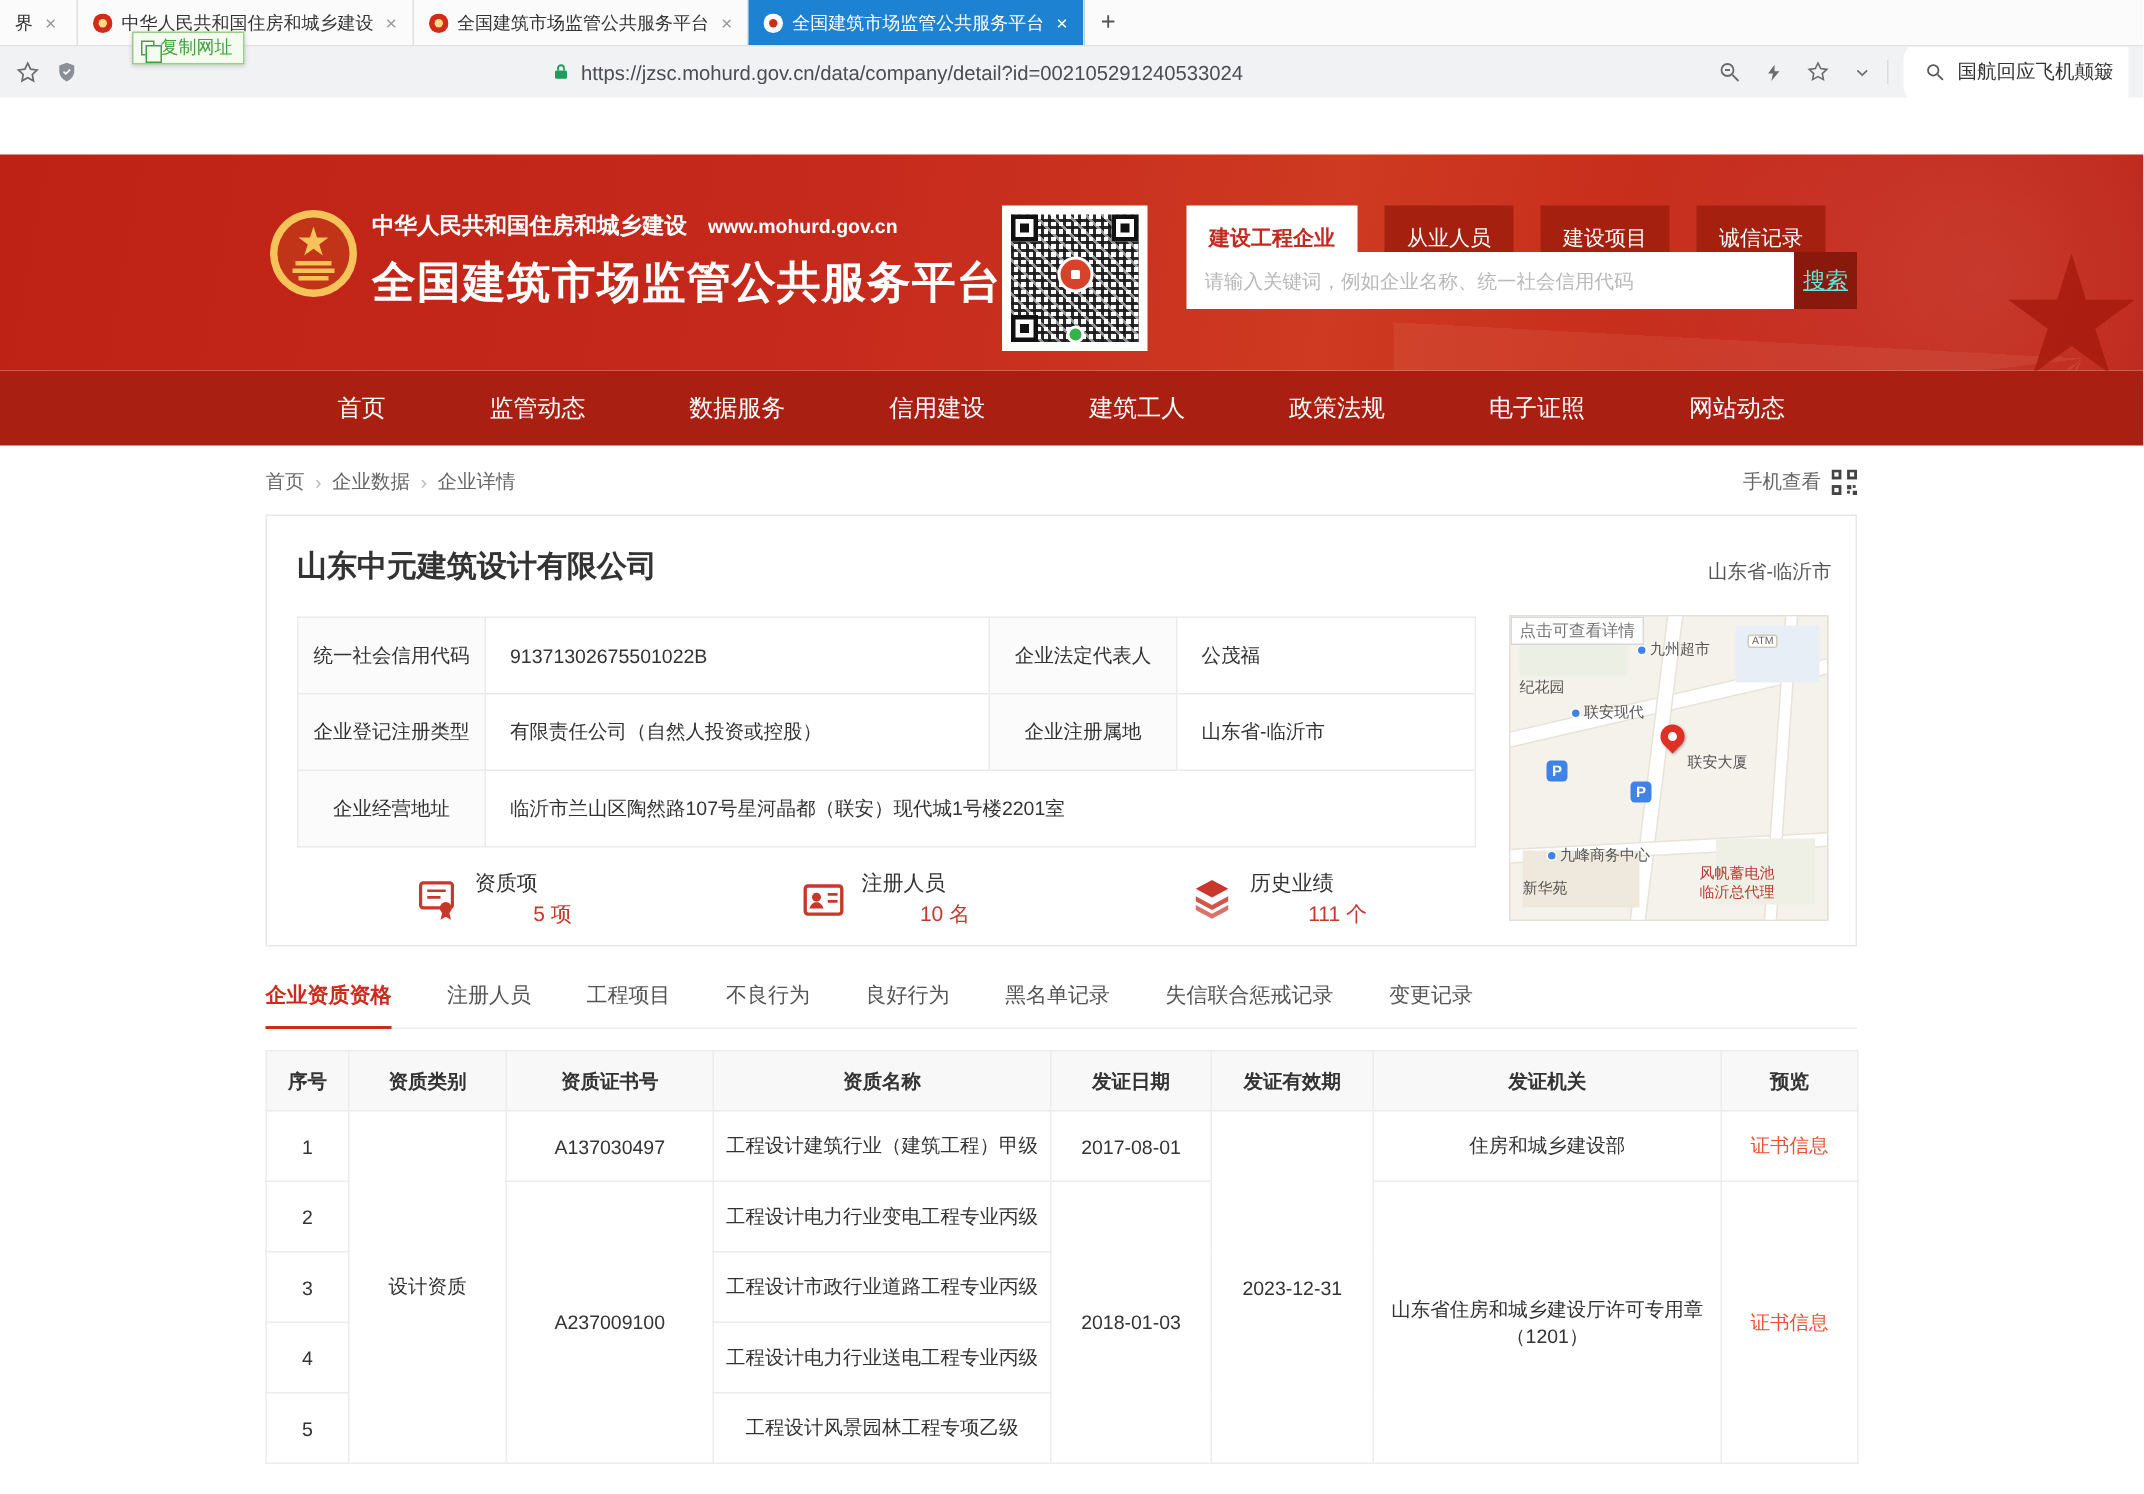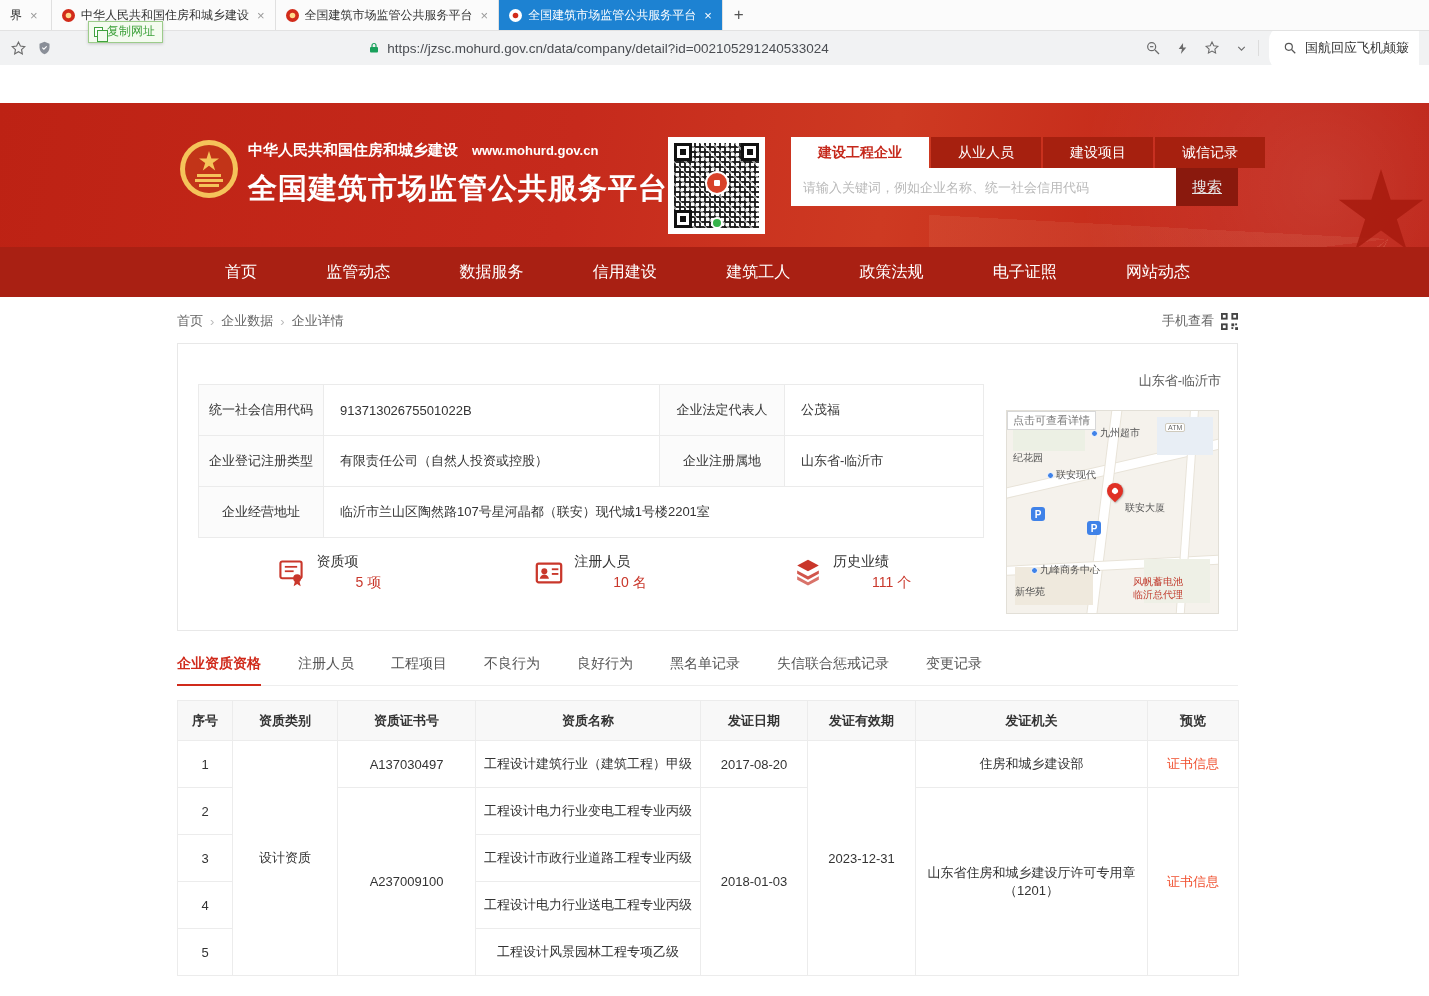--- a/index.html
+++ b/index.html
@@ -75,27 +75,27 @@
   .qr-corner.tl{left:0;top:0} .qr-corner.tr{right:0;top:0} .qr-corner.bl{left:0;bottom:0}
   .qr-center { position:absolute; left:50%; top:47%; transform:translate(-50%,-50%);
     width:24px; height:24px; border-radius:50%; background:#d8422a; border:2px solid #fff; z-index:3; }
   .qr-center::after { content:""; position:absolute; left:7px; top:7px; width:6px; height:6px;
     background:#fff; border-radius:1px; }
   .qr-green-dot { position:absolute; left:50%; bottom:-1px; transform:translateX(-50%);
     width:12px; height:12px; border-radius:50%; background:#35b34a; border:2px solid #fff; z-index:3; }
 
   .search-area { position:absolute; left:614px; top:34px; width:447px; }
   .search-tabs { display:flex; height:31px; }
-  .search-tab { padding:0 27px; display:flex; align-items:center; font-size:14px;
-    color:#fff; background:#a6200f; margin-right:2px; cursor:pointer; white-space:nowrap; }
+  .search-tab { padding:0 15px; display:flex; align-items:flex-end; font-size:14px;
+    color:#fff; background:#a6200f; margin-right:18px; cursor:pointer; white-space:nowrap; }
   .search-tab.active { background:#fff; color:#c5291c; font-weight:bold; }
   .search-row { display:flex; height:38px; }
   .search-input { flex:1; border:0; padding:0 12px; font-size:13px; color:#333; outline:none; min-width:0; }
   .search-input::placeholder { color:#b9b9b9; }
-  .search-button { width:62px; background:#8a190d; color:#e5e5e5; border:0; font-size:15px; cursor:pointer;text-decoration:underline; }
+  .search-button { width:42px; background:#8a190d; color:#5eead4; border:0; font-size:15px; cursor:pointer;text-decoration:underline; }
 
   
   .mainnav { height:50px; background:#a92013; }
   .mainnav-inner { margin-left:177px; width:1061px; height:100%; display:flex;
     align-items:center; justify-content:space-between; padding:0 48px; }
   .nav-item { color:#fff; font-size:16px; cursor:pointer; white-space:nowrap; }
 
   
   .content { margin-left:177px; width:1061px; }
   .breadcrumb-row { margin-top:15px; display:flex; justify-content:space-between; align-items:center; }
@@ -346,20 +346,21 @@
         <g fill="#fff">
             <rect x="2" y="2" width="3" height="3"></rect>
             <rect x="13" y="2" width="3" height="3"></rect>
             <rect x="2" y="13" width="3" height="3"></rect>
           </g>
       </svg>
     </div>
   </div>
 
   <section class="company-card">
+    <h1 class="company-name">山东中元建筑设计有限公司</h1>
     <span class="company-region">山东省-临沂市</span>
 
     <table class="info-table">
       <colgroup>
           <col style="width:125px">
           <col style="width:336px">
           <col style="width:125px">
           <col style="width:199px">
         </colgroup>
       <tbody>
@@ -481,21 +482,21 @@
         <th>发证机关</th>
         <th>预览</th>
       </tr>
     </thead>
     <tbody>
       <tr>
         <td>1</td>
         <td rowspan="5">设计资质</td>
         <td>A137030497</td>
         <td>工程设计建筑行业（建筑工程）甲级</td>
-        <td>2017-08-20</td>
+        <td>2017-08-01</td>
         <td rowspan="5">2023-12-31</td>
         <td>住房和城乡建设部</td>
         <td class="cert-link">证书信息</td>
       </tr>
       <tr>
         <td>2</td>
         <td rowspan="4">A237009100</td>
         <td>工程设计电力行业变电工程专业丙级</td>
         <td rowspan="4">2018-01-03</td>
         <td rowspan="4">山东省住房和城乡建设厅许可专用章（1201）</td>

